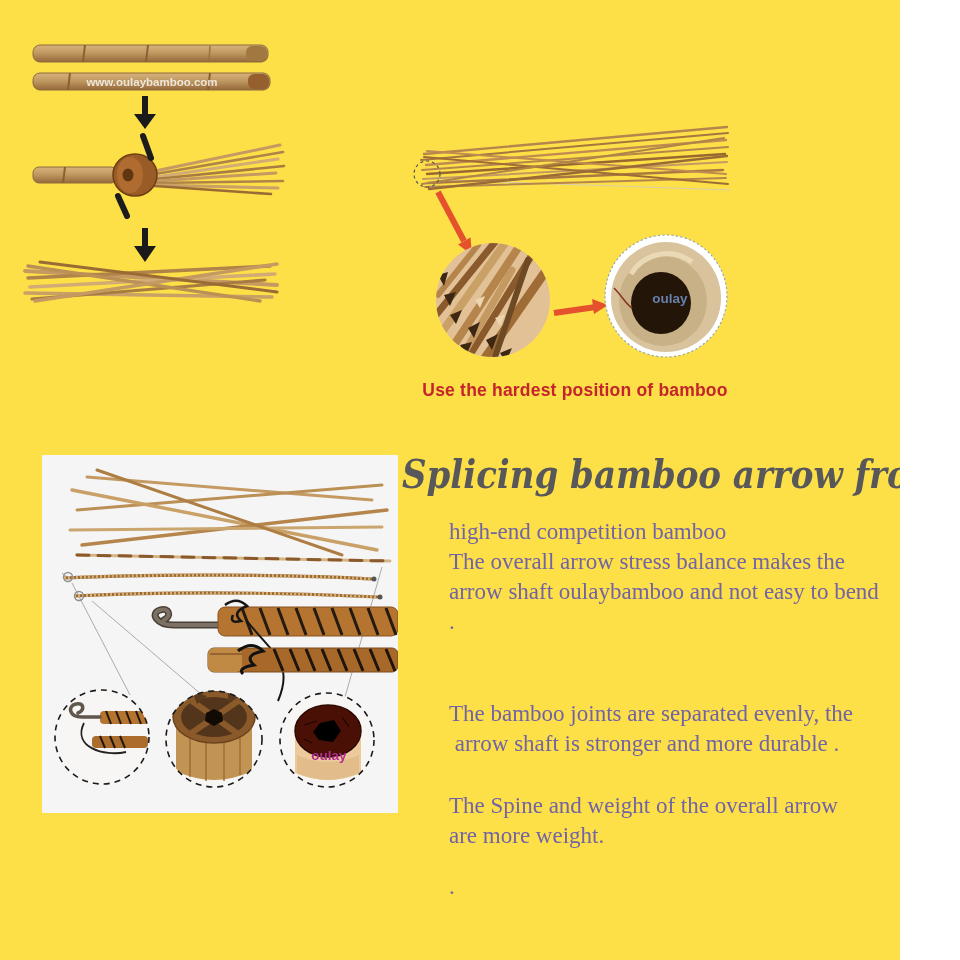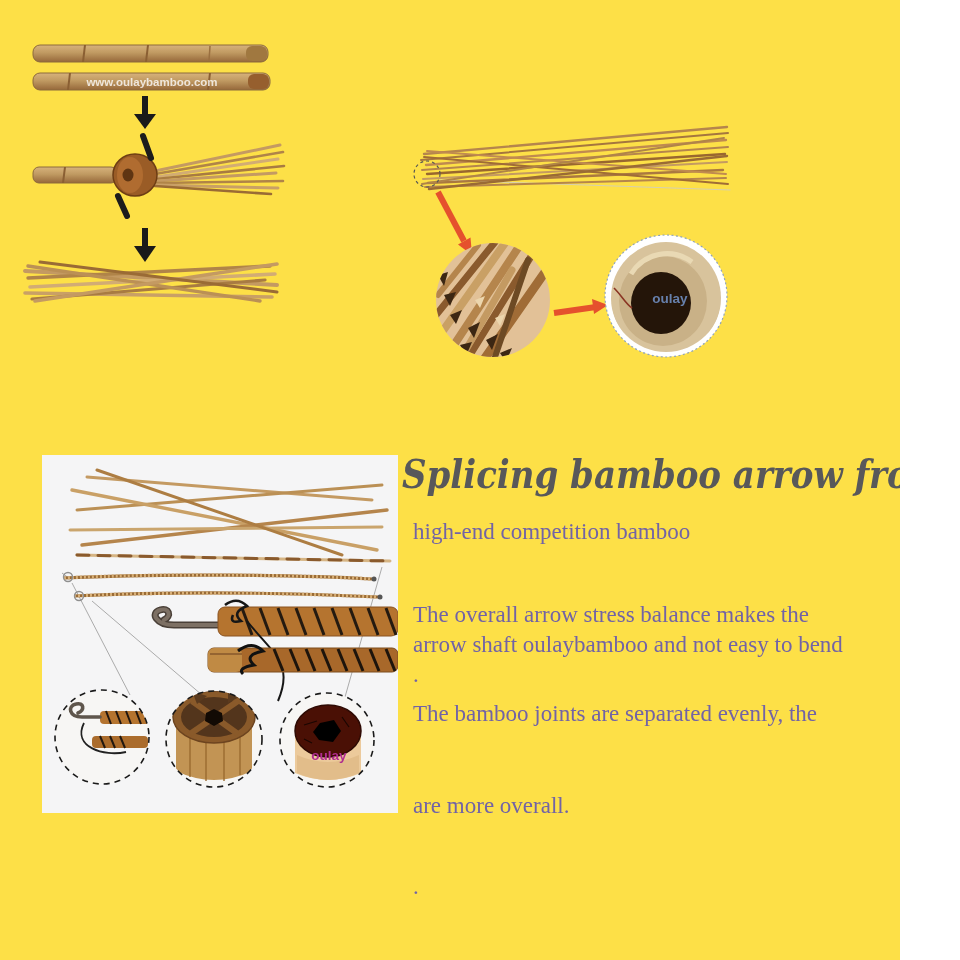--- a/index.html
+++ b/index.html
@@ -17,22 +17,22 @@
     position:absolute;left:402px;top:450px;width:540px;height:56px;
     font-family:"DejaVu Serif",serif;font-style:italic;font-weight:600;
     font-size:40px;color:#58585a;white-space:nowrap;
   }
   .heading span{display:inline-block;transform:scaleX(.85);transform-origin:left center;}
   .para{
     position:absolute;left:413px;width:490px;
     font-family:"Liberation Serif",serif;font-size:23px;line-height:30px;
     color:#7263a6;
   }
-  .para div{white-space:pre;}
-  .p1{top:517px;} .p2{top:600px;} .p3{top:699px;} .p4{top:791px;} .p5{top:872px;}
+  .para div{white-space:pre;margin-left:36px;}
+  .p1{top:517px;} .p2{top:547px;} .p3{top:699px;} .p4{top:791px;} .p5{top:872px;}
 </style>
 </head>
 <body>
 
 <div class="canvas">
 
   <svg style="left:10px;top:35px;" width="300" height="280" viewBox="0 0 300 280">
     <defs>
       <linearGradient id="pole" x1="0" y1="0" x2="0" y2="1">
         <stop offset="0" stop-color="#d7b27c"></stop>
@@ -178,20 +178,21 @@
         <ellipse cx="266" cy="188" rx="55" ry="56" fill="#d8c39c"></ellipse>
         <ellipse cx="263" cy="191" rx="44" ry="45" fill="#c9b187"></ellipse>
         <ellipse cx="261" cy="193" rx="30" ry="31" fill="#241509"></ellipse>
         <path d="M231,164 A42,42 0 0 1 292,152" fill="none" stroke="#e9d9b4" stroke-width="5"></path>
         <path d="M214,178 C 222,186 226,194 232,198" fill="none" stroke="#8a3524" stroke-width="1.6"></path>
       </g>
       <text x="270" y="193" text-anchor="middle" font-family="Liberation Sans, sans-serif" font-size="13.5" font-weight="bold" fill="#6780ac">oulay</text>
     </g>
   </svg>
 
+  <div class="caption">Use the hardest position of bamboo</div>
 
   <svg style="left:42px;top:455px;" width="356" height="358" viewBox="0 0 356 358">
     <defs>
       <clipPath id="d1">
           <circle cx="60" cy="282" r="47"></circle>
         </clipPath>
       <clipPath id="d2">
           <circle cx="172" cy="284" r="48"></circle>
         </clipPath>
       <clipPath id="d3">
@@ -329,21 +330,23 @@
   <div class="para p1">
     <div>high-end competition bamboo</div>
   </div>
   <div class="para p2">
     <div>The overall arrow stress balance makes the</div>
     <div>arrow shaft oulaybamboo and not easy to bend</div>
     <div>.</div>
   </div>
   <div class="para p3">
     <div>The bamboo joints are separated evenly, the</div>
+    <div> arrow shaft is stronger and more durable .</div>
   </div>
   <div class="para p4">
-    <div>are more overall.</div>
+    <div>The Spine and weight of the overall arrow</div>
+    <div>are more weight.</div>
   </div>
   <div class="para p5">
     <div>.</div>
   </div>
 
 </div>
 
 </body></html>

